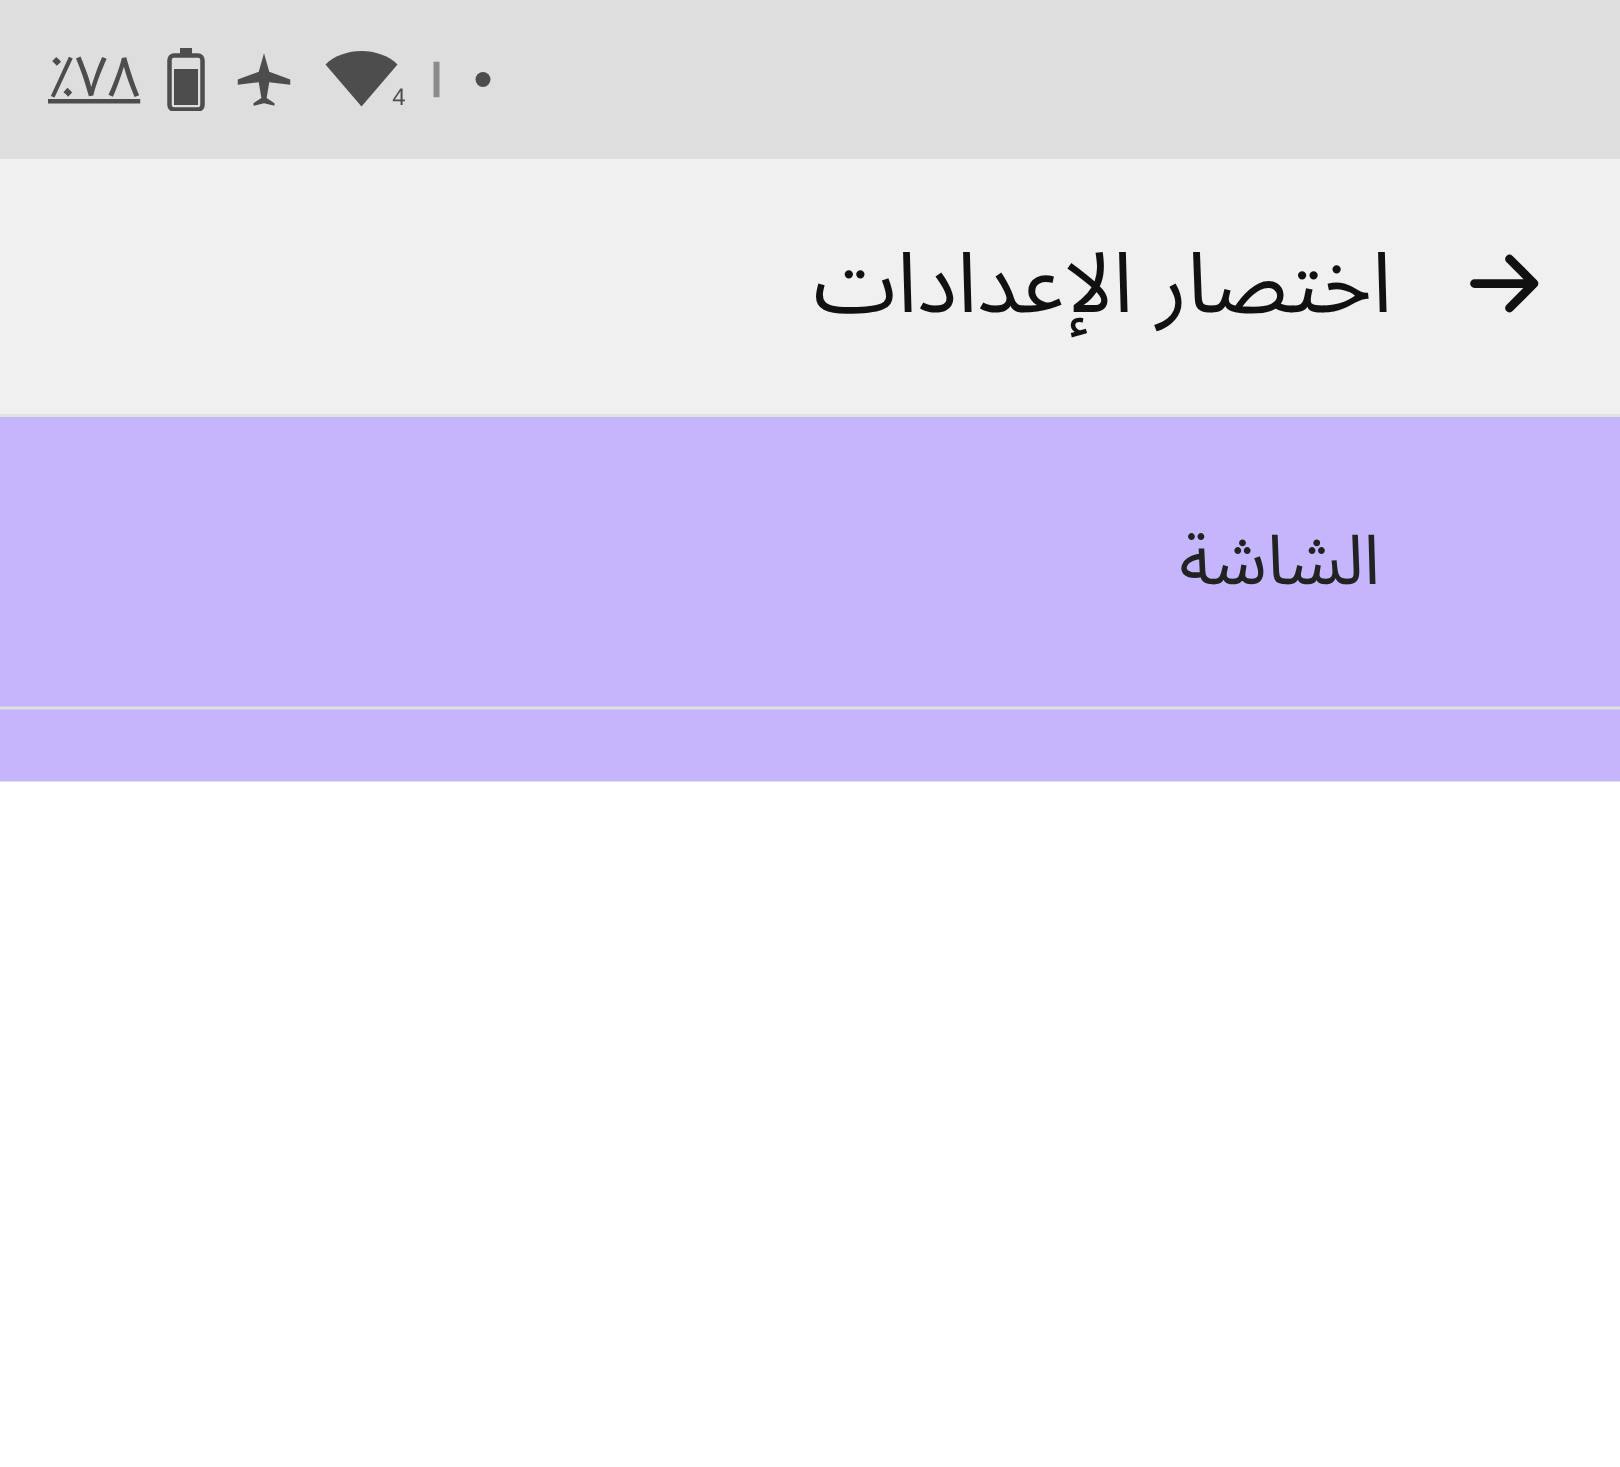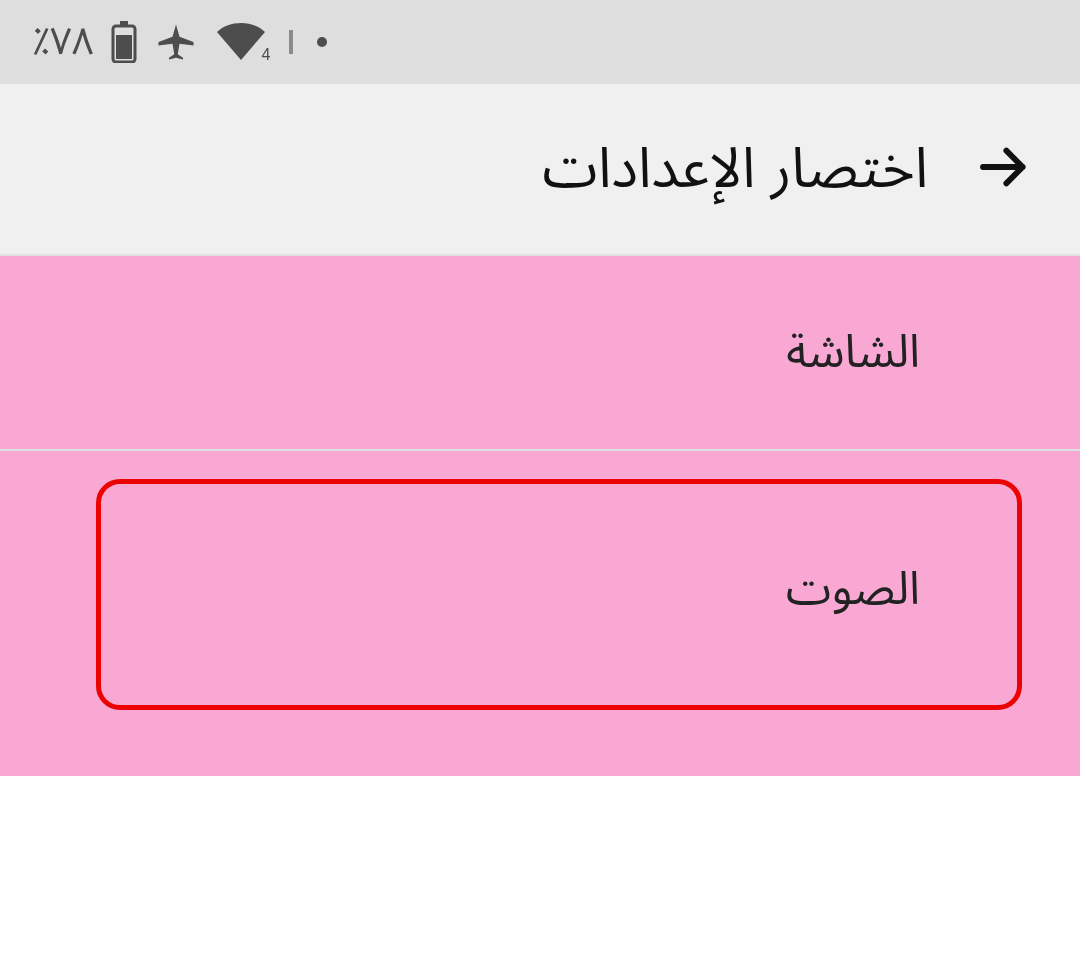--- a/index.html
+++ b/index.html
@@ -13,23 +13,24 @@
     overflow: hidden;
   }
 
   
   .status-bar {
     height: 76px;
     background: #dedede;
     display: flex;
     align-items: center;
     justify-content: space-between;
-    padding: 4px 32px;
+    padding: 15px 32px;
     direction: ltr; 
     color: #4d4d4d;
+    text-decoration: underline;
   }
   .status-left, .status-right {
     display: flex;
     align-items: center;
     gap: 18px;
   }
   .status-bar svg { display: block; }
   .battery-pct {
     font-size: 38px;
     letter-spacing: 1px;
@@ -68,21 +69,21 @@
     font-size: 56px;
     font-weight: 400;
     margin-right: 40px;
     margin-left: 21px;
     color: #111;
   }
 
   
   .list {
     direction: rtl;
-    background: #f9a8d4;
+    background: #c4b5fd;
   }
   .list .divider {
     height: 2px;
     background: #e0e0e0;
   }
   .list-item {
     padding: 48px 160px 48px 40px;
     font-size: 46px;
     color: #222;
     background: transparent;
@@ -150,22 +151,16 @@
     </span>
   </div>
   <div class="app-title">اختصار الإعدادات</div>
 </div>
 
 <div class="list" style="position:relative;">
   <div class="list-item">
     <span>الشاشة</span>
   </div>
   <div class="divider"></div>
-  <div style="position:relative;">
-    <div class="list-item" style="padding-top:90px; padding-bottom:90px;">
-      <span>الصوت</span>
-    </div>
-    <div class="highlight-box" style="top:28px; bottom:18px;"></div>
-  </div>
   <div class="list-item tight-bottom">
     
   </div>
 </div>
 
 </body></html>

